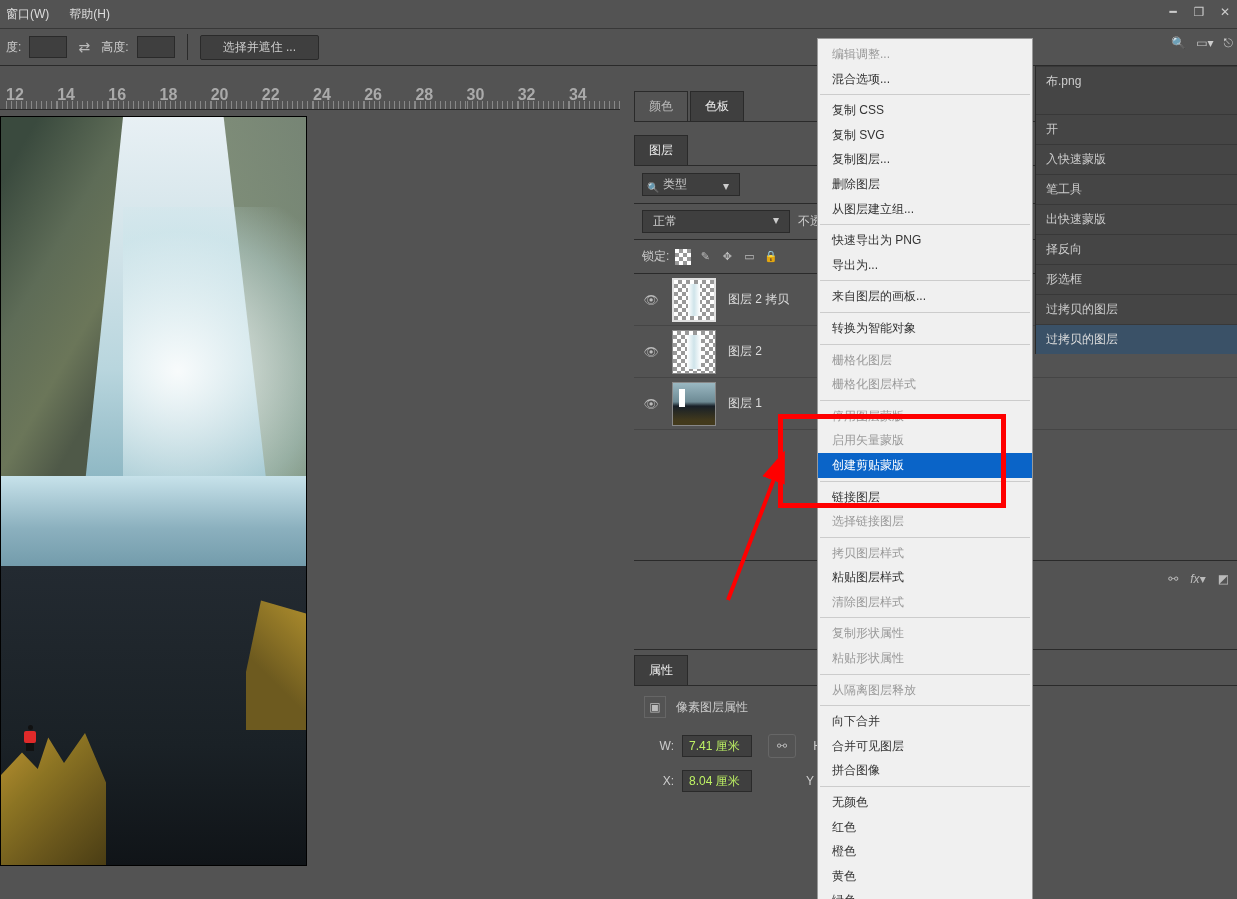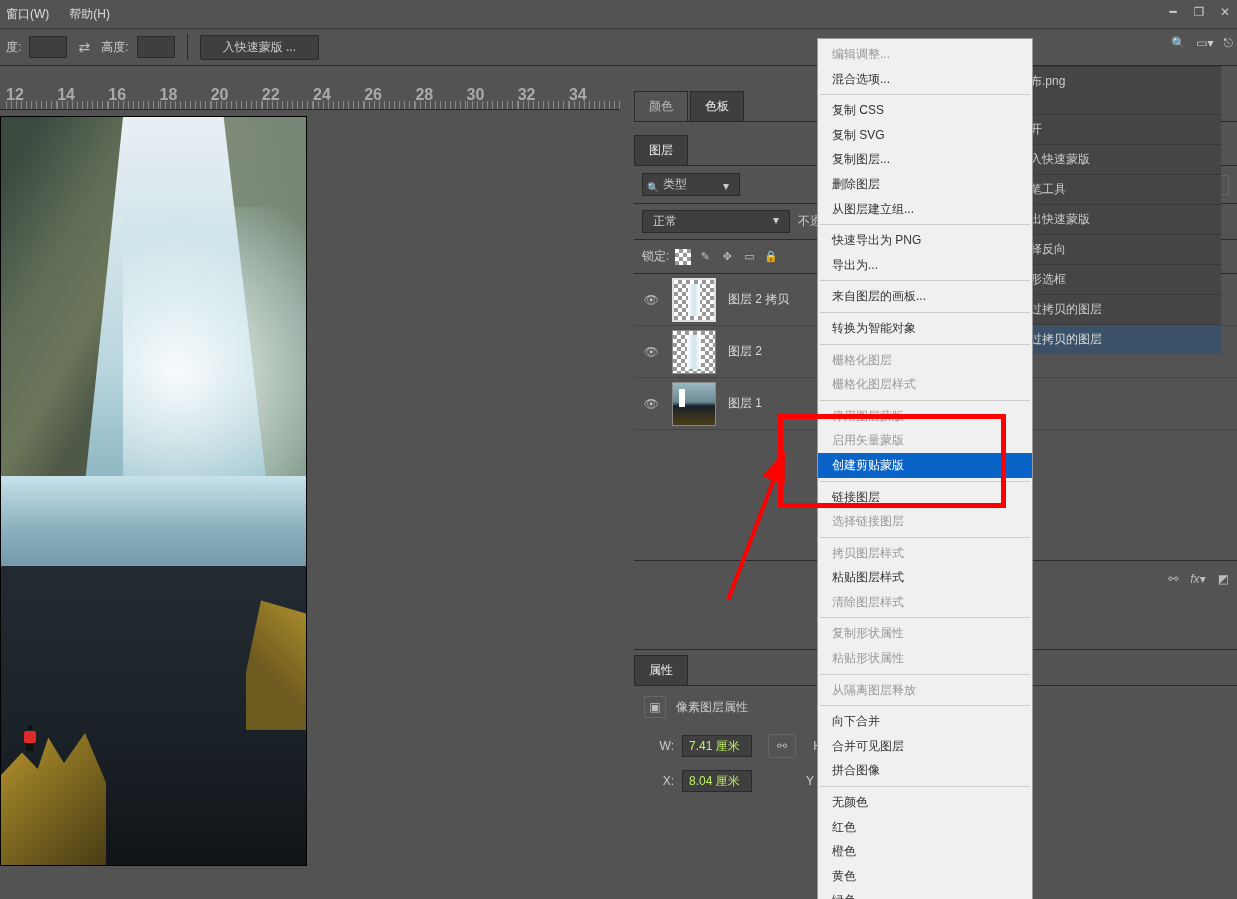--- a/index.html
+++ b/index.html
@@ -93,21 +93,21 @@
 
 .ctxmenu { position: absolute; left: 817px; top: 38px; width: 216px; background: #f0f0f0; border: 1px solid #999; z-index: 10; padding: 3px 0; font-size: 13px; }
 .ctxmenu .mi { padding: 3px 14px; color: #333; white-space: nowrap; line-height: 1.55; }
 .ctxmenu .mi.disabled { color: #999; }
 .ctxmenu .mi.hot { background: #0a64c8; color: #fff; }
 .ctxmenu .sep { height: 1px; background: #ccc; margin: 3px 2px; }
 .red-box { position: absolute; left: 778px; top: 414px; width: 228px; height: 94px; border: 5px solid #f00; z-index: 11; }
 .red-arrow { position: absolute; z-index: 11; }
 
 
-.peek { position: absolute; right: 16px; top: 66px; width: 202px; background: #454545; border-left: 1px solid #2a2a2a; }
+.peek { position: absolute; right: 0; top: 66px; width: 202px; background: #454545; border-left: 1px solid #2a2a2a; }
 .peek .row { padding: 6px 10px; color: #ccc; border-top: 1px solid #383838; }
 .peek .row.active { background: #3a5167; color: #ddd; }
 </style>
 </head>
 <body>
 
 <div class="menubar">
   <span>窗口(W)</span>
   <span>帮助(H)</span>
 </div>
@@ -117,21 +117,21 @@
   <span>✕</span>
 </div>
 
 <div class="optbar">
   <span class="opt-label">度:</span>
   <div class="field-box"></div>
   <span class="swap-icon">⇄</span>
   <span class="opt-label">高度:</span>
   <div class="field-box"></div>
   <div class="optbar-sep"></div>
-  <button class="opt-btn">入快速蒙版 ...</button>
+  <button class="opt-btn">选择并遮住 ...</button>
 </div>
 <div class="topright-icons">
   <span class="ico">🔍</span>
   <span class="ico">▭▾</span>
   <span class="ico">⎋</span>
 </div>
 
 <div class="workarea">
   <div class="ruler-h">
     <div class="ruler-tick">12</div>

